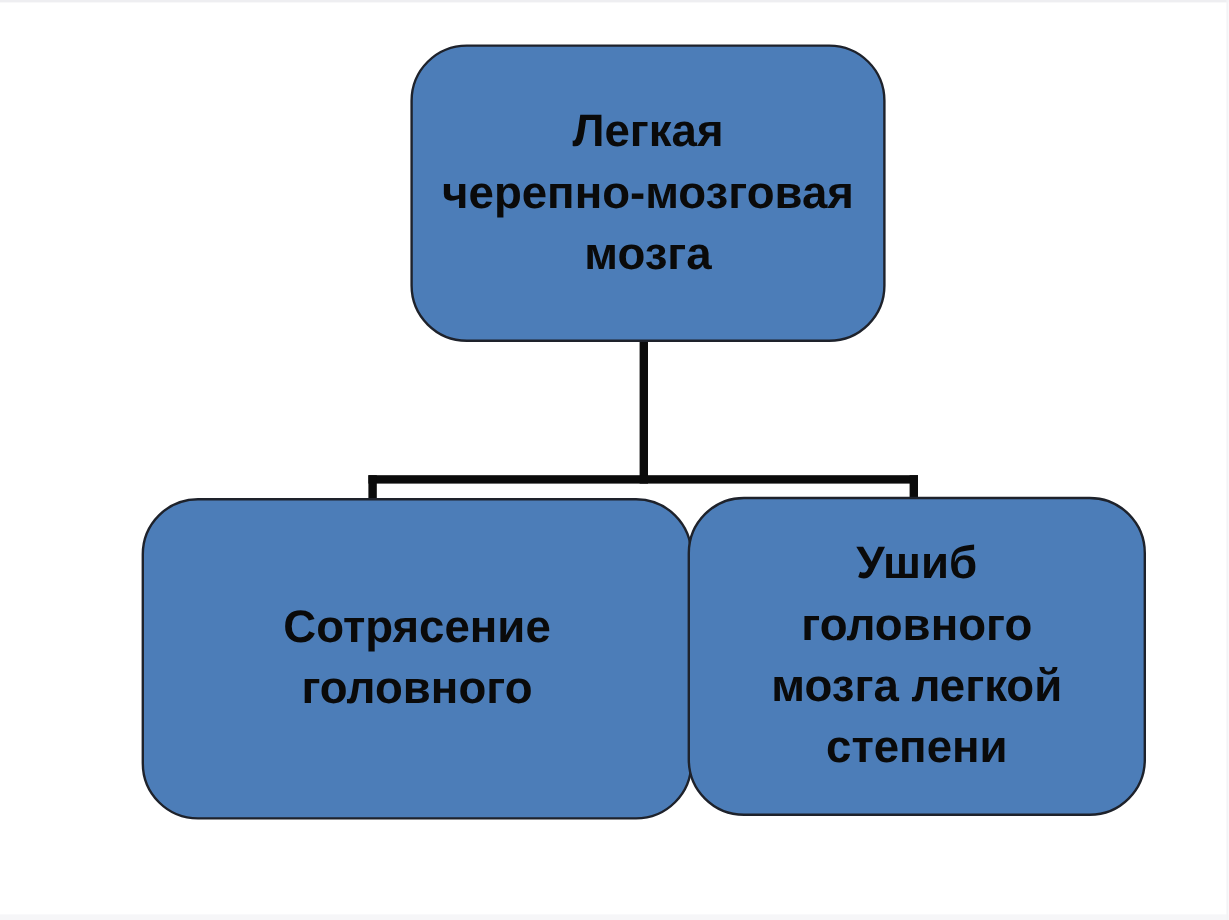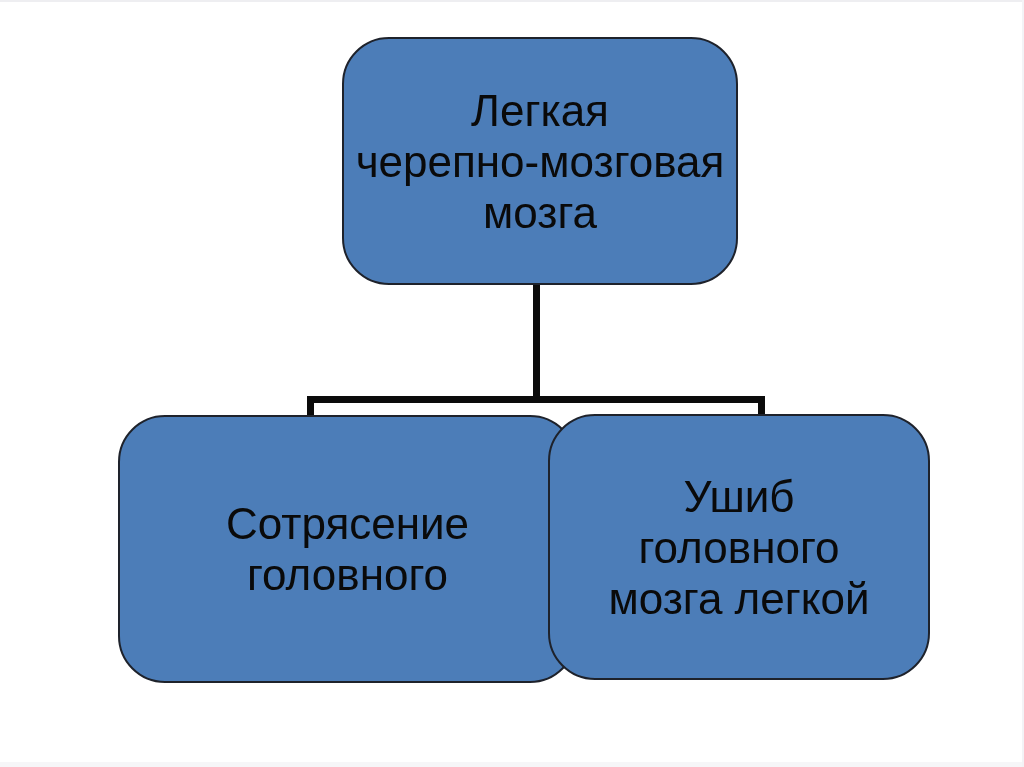--- a/index.html
+++ b/index.html
@@ -45,27 +45,27 @@
     box-sizing: border-box;
     border-radius: 47px;
     background: var(--node-fill);
     border: 2px solid var(--node-border);
     display: flex;
     flex-direction: column;
     align-items: center;
     justify-content: center;
     text-align: center;
     color: var(--text);
-    font-size: 44px;
+    font-size: 38px;
     line-height: 51px;
-    font-weight: 400;
+    font-weight: 700;
   }
   .node-root  { left: 342px; top: 37px;  width: 396px; height: 248px; }
   .node-left  { left: 118px; top: 415px; width: 459px; height: 268px; }
-  .node-right { left: 548px; top: 414px; width: 382px; height: 266px; }
+  .node-right { left: 573px; top: 414px; width: 382px; height: 266px; }
   .node .line { display: block; white-space: nowrap; }
 </style>
 </head>
 <body style="background: rgb(255, 255, 255);">
 
 <div class="slide" style="--node-fill: #4C7DB8; --node-border: #1E222B; --connector: #0B0B0B; --text: #0A0A0A;">
 
   <div class="edge-top"></div>
   <div class="edge-bottom"></div>
   <div class="edge-right"></div>
@@ -83,15 +83,16 @@
 
   <div class="node node-left">
     <span class="line">Сотрясение</span>
     <span class="line">головного</span>
   </div>
 
   <div class="node node-right">
     <span class="line">Ушиб</span>
     <span class="line">головного</span>
     <span class="line">мозга легкой</span>
+    <span class="line">степени</span>
   </div>
 
 </div>
 
 </body></html>

